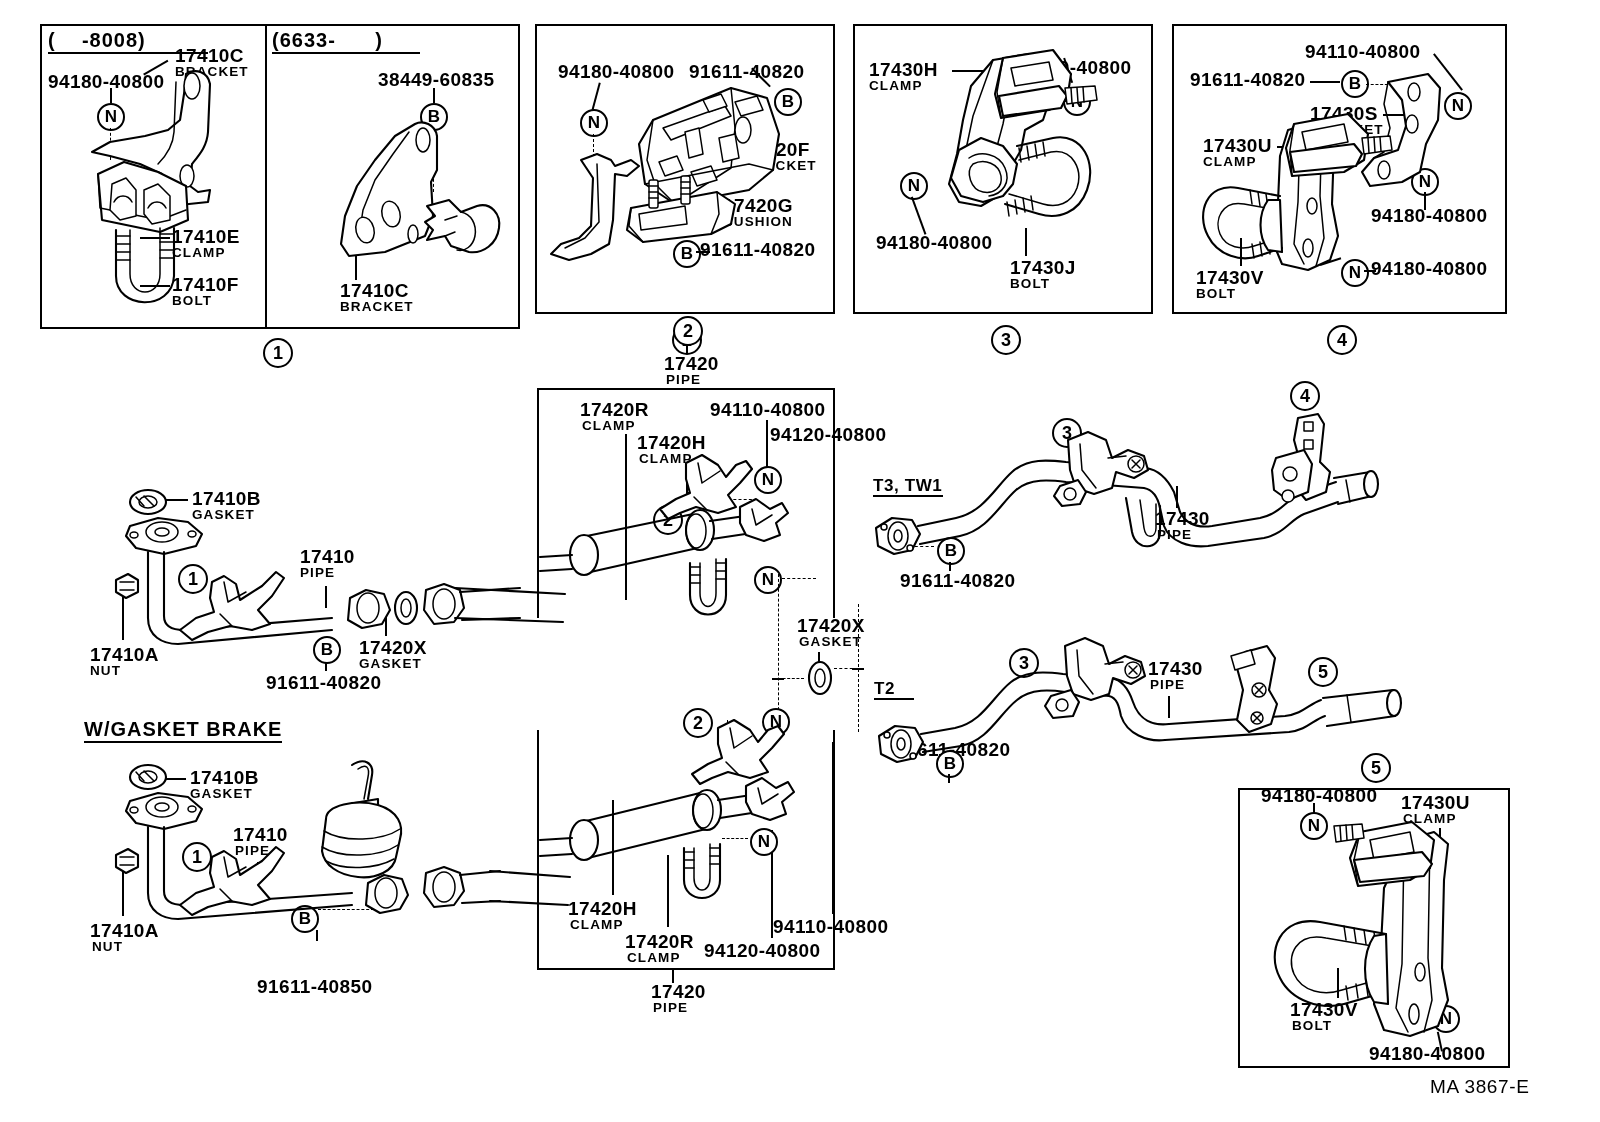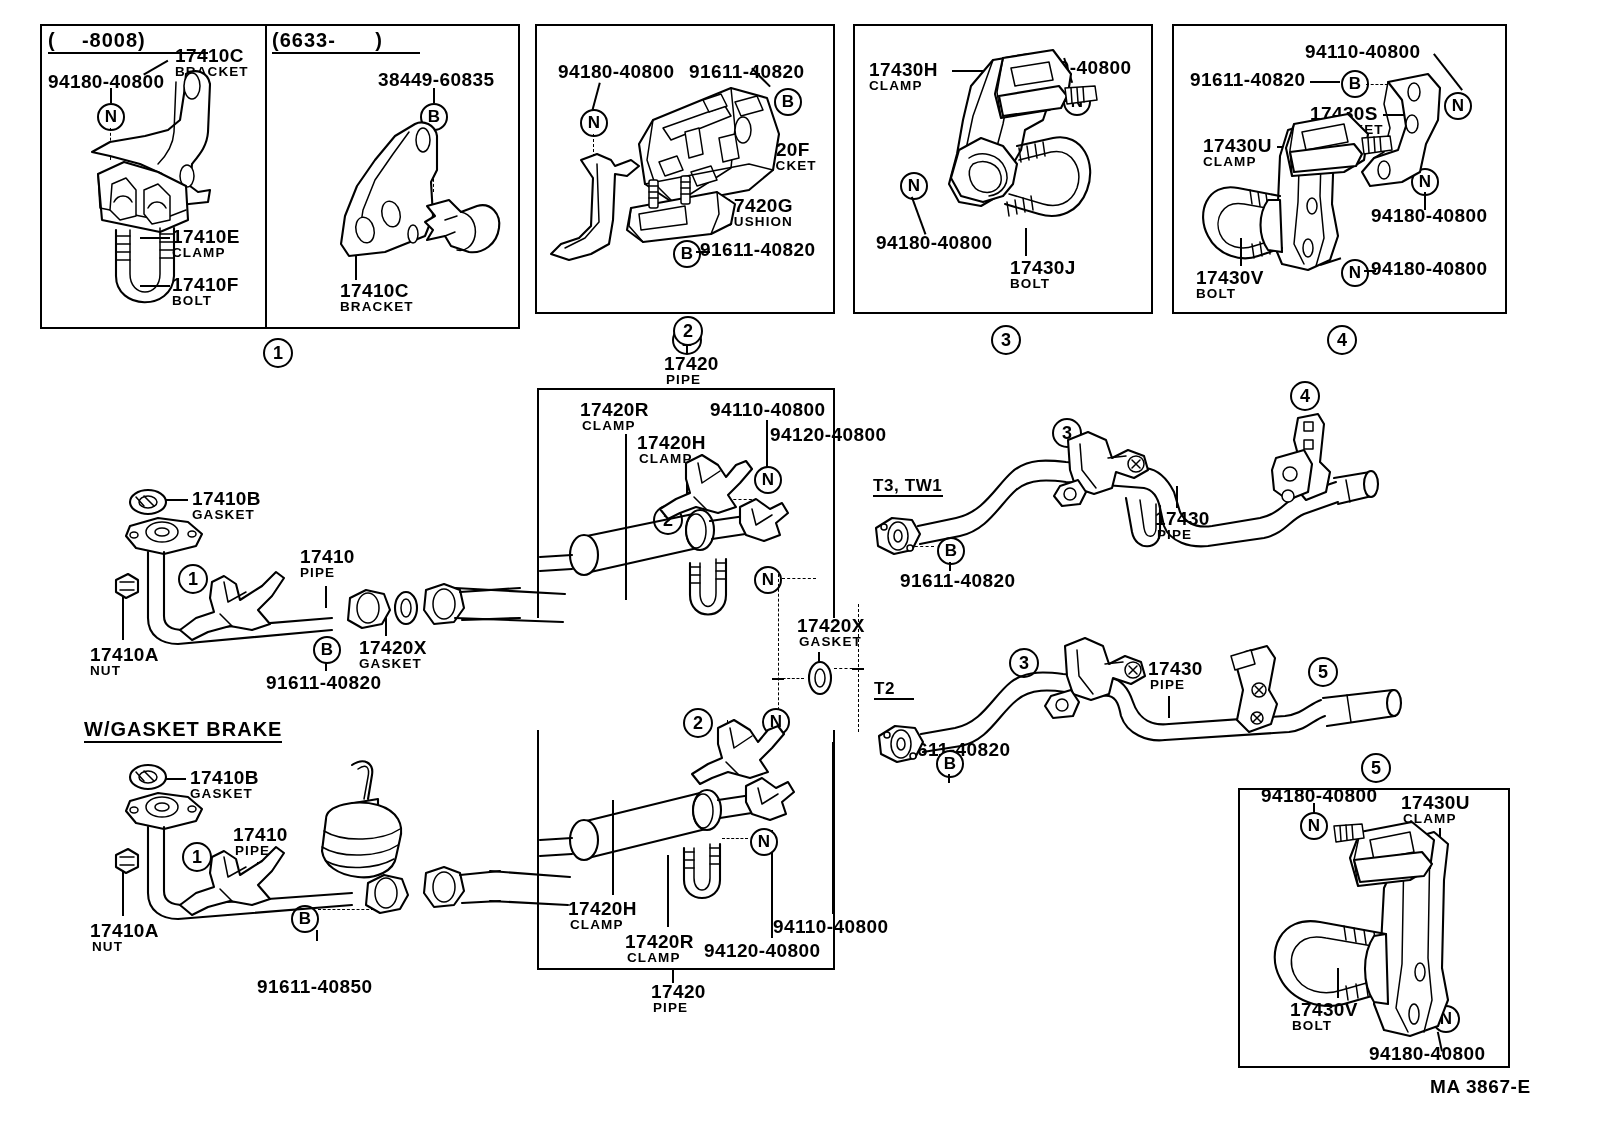--- a/index.html
+++ b/index.html
@@ -13,21 +13,21 @@
   .subdiv{position:absolute;border-left:2.5px solid #000;}
 
   
   .lbl{position:absolute;white-space:pre;line-height:1.02;}
   .pn{font-size:19px;font-weight:700;letter-spacing:.4px;}
   .sub{font-size:13.5px;font-weight:700;letter-spacing:1.1px;}
   .hdr-u{font-size:20px;font-weight:700;letter-spacing:1px;
          border-bottom:2.5px solid #000;padding-bottom:2px;}
   .grp{font-size:17px;font-weight:700;letter-spacing:.6px;
        border-bottom:2.5px solid #000;padding-bottom:1px;}
-  .code{font-size:19px;font-weight:700;letter-spacing:.6px;}
+  .code{font-size:19px;font-weight:400;letter-spacing:.6px;}
 
   
   .circ{position:absolute;border:2.5px solid #000;border-radius:50%;
         display:flex;align-items:center;justify-content:center;
         font-weight:700;background:#fff;}
   .c-num{width:26px;height:26px;font-size:18px;}
   .c-nb{width:24px;height:24px;font-size:17px;font-weight:700;}
 
   
   .ln{position:absolute;background:#000;}

